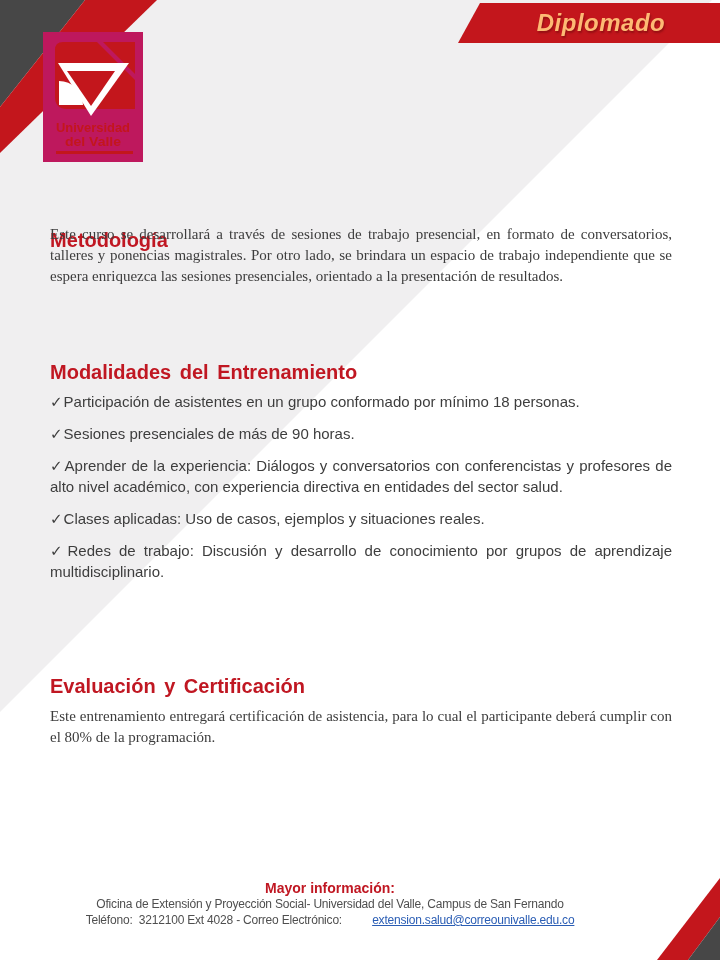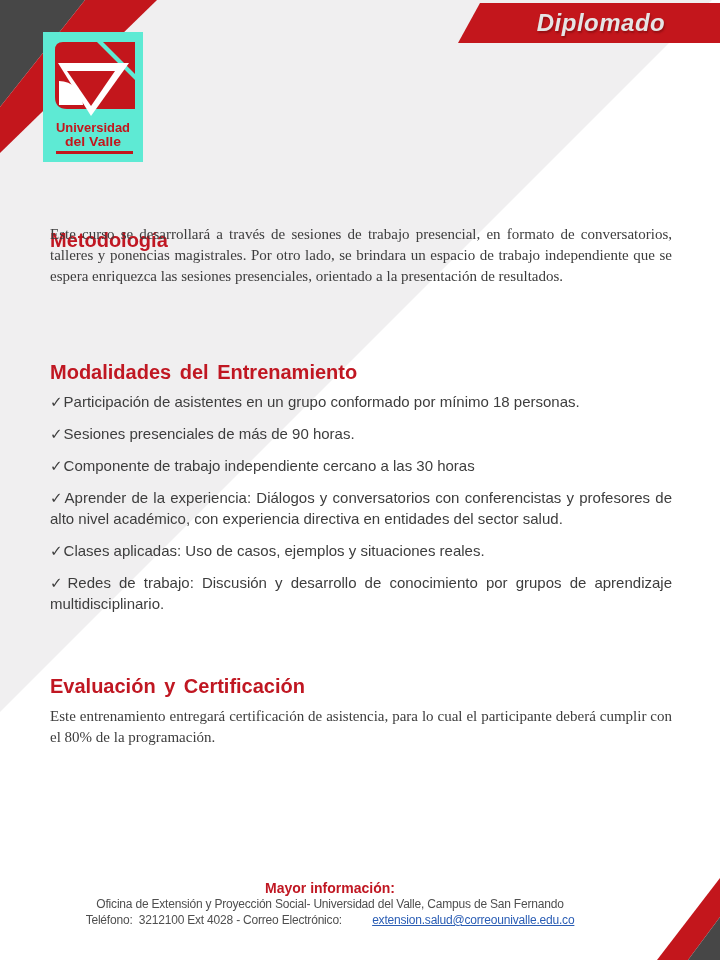--- a/index.html
+++ b/index.html
@@ -23,31 +23,31 @@
   .bg-tri{fill:var(--page-gray);}
   .decor-dark{fill:var(--dark-gray);}
   .decor-red{fill:var(--brand-red);}
 
   
   .banner{
     position:absolute;left:452px;top:3px;width:268px;height:40px;
     background:var(--brand-red);
     clip-path:polygon(28px 0,100% 0,100% 100%,6px 100%);
     z-index:2;
-    color:#e5e5e5;
+    color:#fdba74;
     font-size:24px;font-weight:bold;font-style:italic;
     line-height:40px;text-align:center;padding-left:30px;
     text-shadow:1px 2px 2px rgba(60,0,0,0.35);
     letter-spacing:0.5px;
   }
 
   
   .logo-card{
     position:absolute;left:43px;top:32px;width:100px;height:130px;
-    background:#5eead4;z-index:2;
+    background:#be185d;z-index:2;
   }
   .logo-card svg{display:block;width:100%;height:100%;}
   .logo-red{fill:var(--brand-red);}
   .logo-white{fill:#ffffff;}
   .logo-text{fill:var(--brand-red);font-family:"Liberation Sans","DejaVu Sans",sans-serif;font-weight:bold;}
 
   
   .content-block{position:absolute;left:50px;width:622px;z-index:1;}
   .section-heading{
     color:var(--heading-red);
@@ -107,21 +107,20 @@
   </svg>
 </div>
 
 <h2 class="content-block section-heading" style="top:204px;margin-top:24px;">Metodología</h2>
 <p class="content-block body-para" style="top:224px;">Este curso se desarrollará a través de sesiones de trabajo presencial, en formato de conversatorios, talleres y ponencias magistrales. Por otro lado, se brindara un espacio de trabajo independiente que se espera enriquezca las sesiones presenciales, orientado a la presentación de resultados.</p>
 
 <h2 class="content-block section-heading" style="top:360px;">Modalidades del Entrenamiento</h2>
 <div class="content-block" style="top:391px;">
   <p class="bullet-item"><span class="check">✓</span><span>Participación de asistentes en un grupo conformado por mínimo 18 personas.</span></p>
   <p class="bullet-item"><span class="check">✓</span><span>Sesiones presenciales de más de 90 horas.</span></p>
-  <p class="bullet-item"><span class="check">✓</span><span>Componente de trabajo independiente cercano a las 30 horas</span></p>
   <p class="bullet-item"><span class="check">✓</span><span>Aprender de la experiencia: Diálogos y conversatorios con conferencistas y profesores de alto nivel académico, con experiencia directiva en entidades del sector salud.</span></p>
   <p class="bullet-item"><span class="check">✓</span><span>Clases aplicadas: Uso de casos, ejemplos y situaciones reales.</span></p>
   <p class="bullet-item"><span class="check">✓</span><span>Redes de trabajo: Discusión y desarrollo de conocimiento por grupos de aprendizaje multidisciplinario.</span></p>
 </div>
 
 <h2 class="content-block section-heading" style="top:674px;">Evaluación y Certificación</h2>
 <p class="content-block body-para" style="top:706px;">Este entrenamiento entregará certificación de asistencia, para lo cual el participante deberá cumplir con el 80% de la programación.</p>
 
 <div class="footer" style="top:880px;">
   <div class="footer-title">Mayor información:</div>

